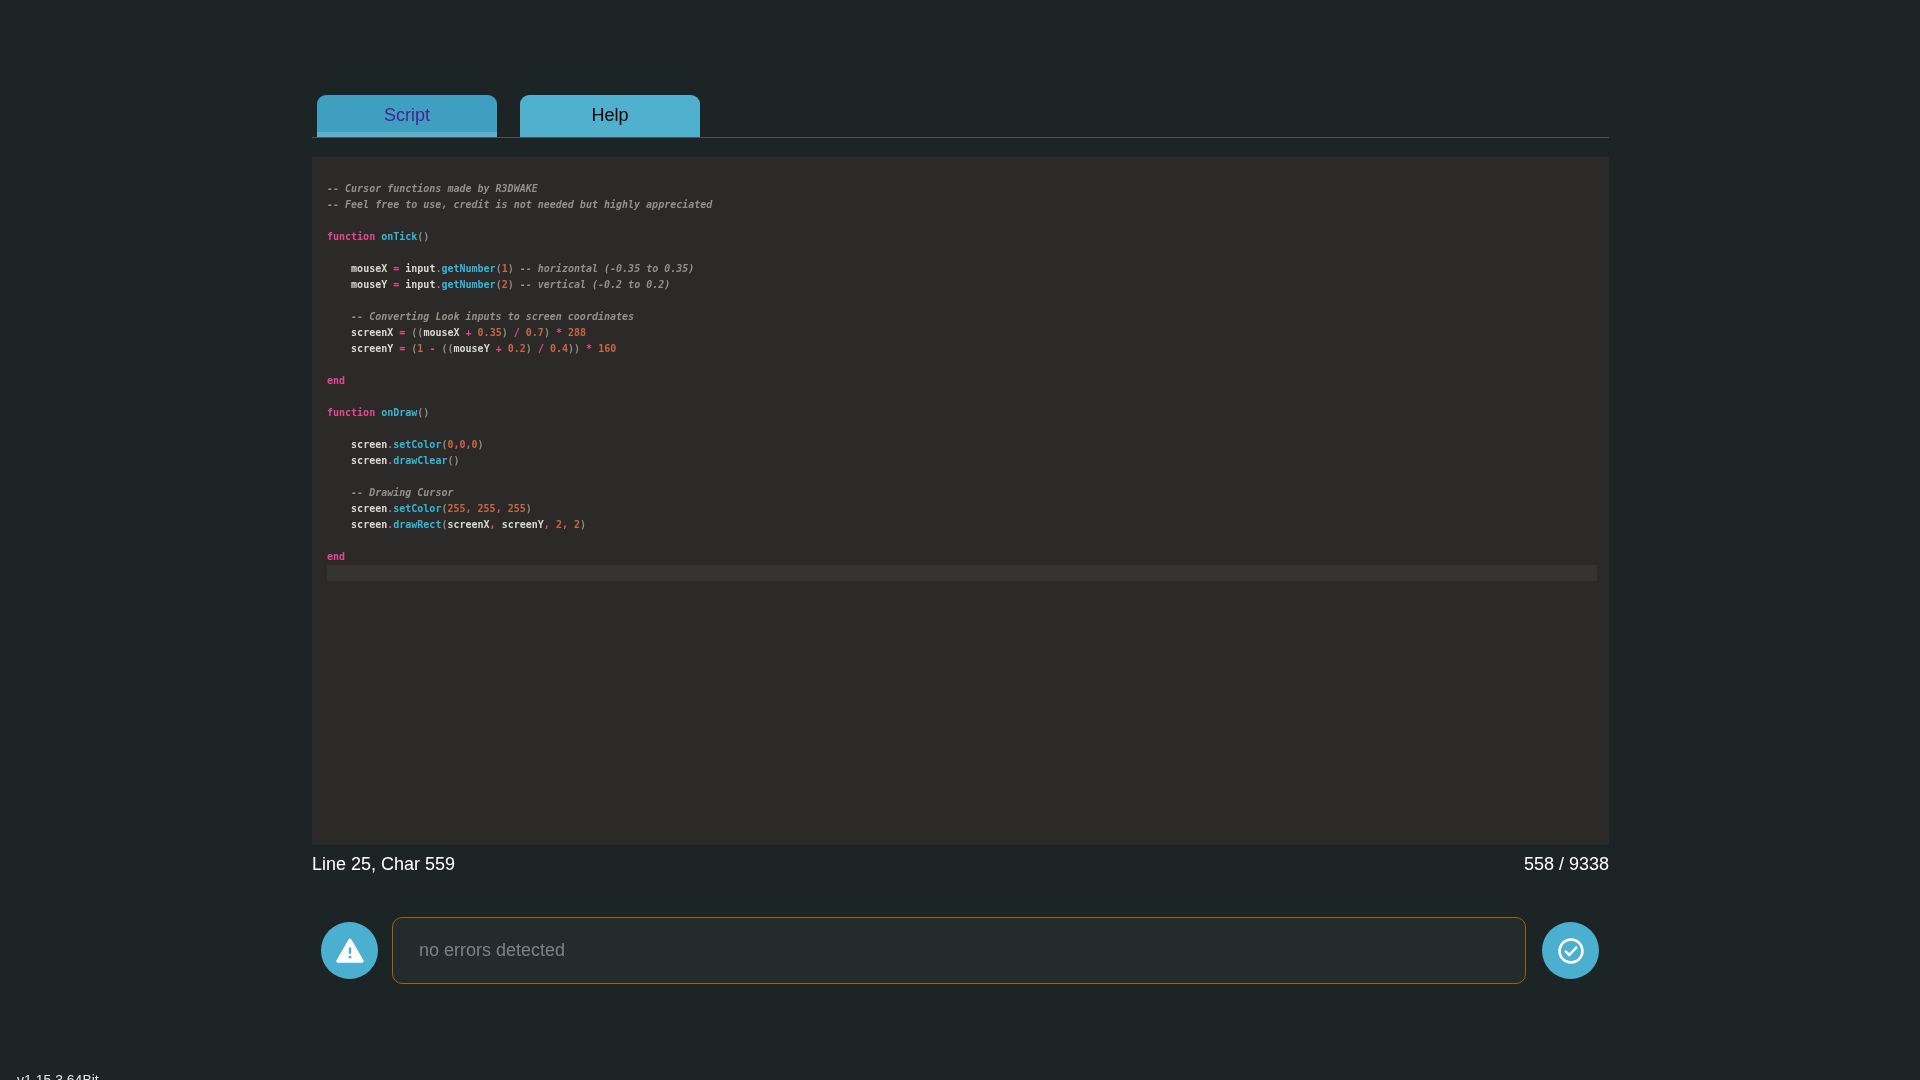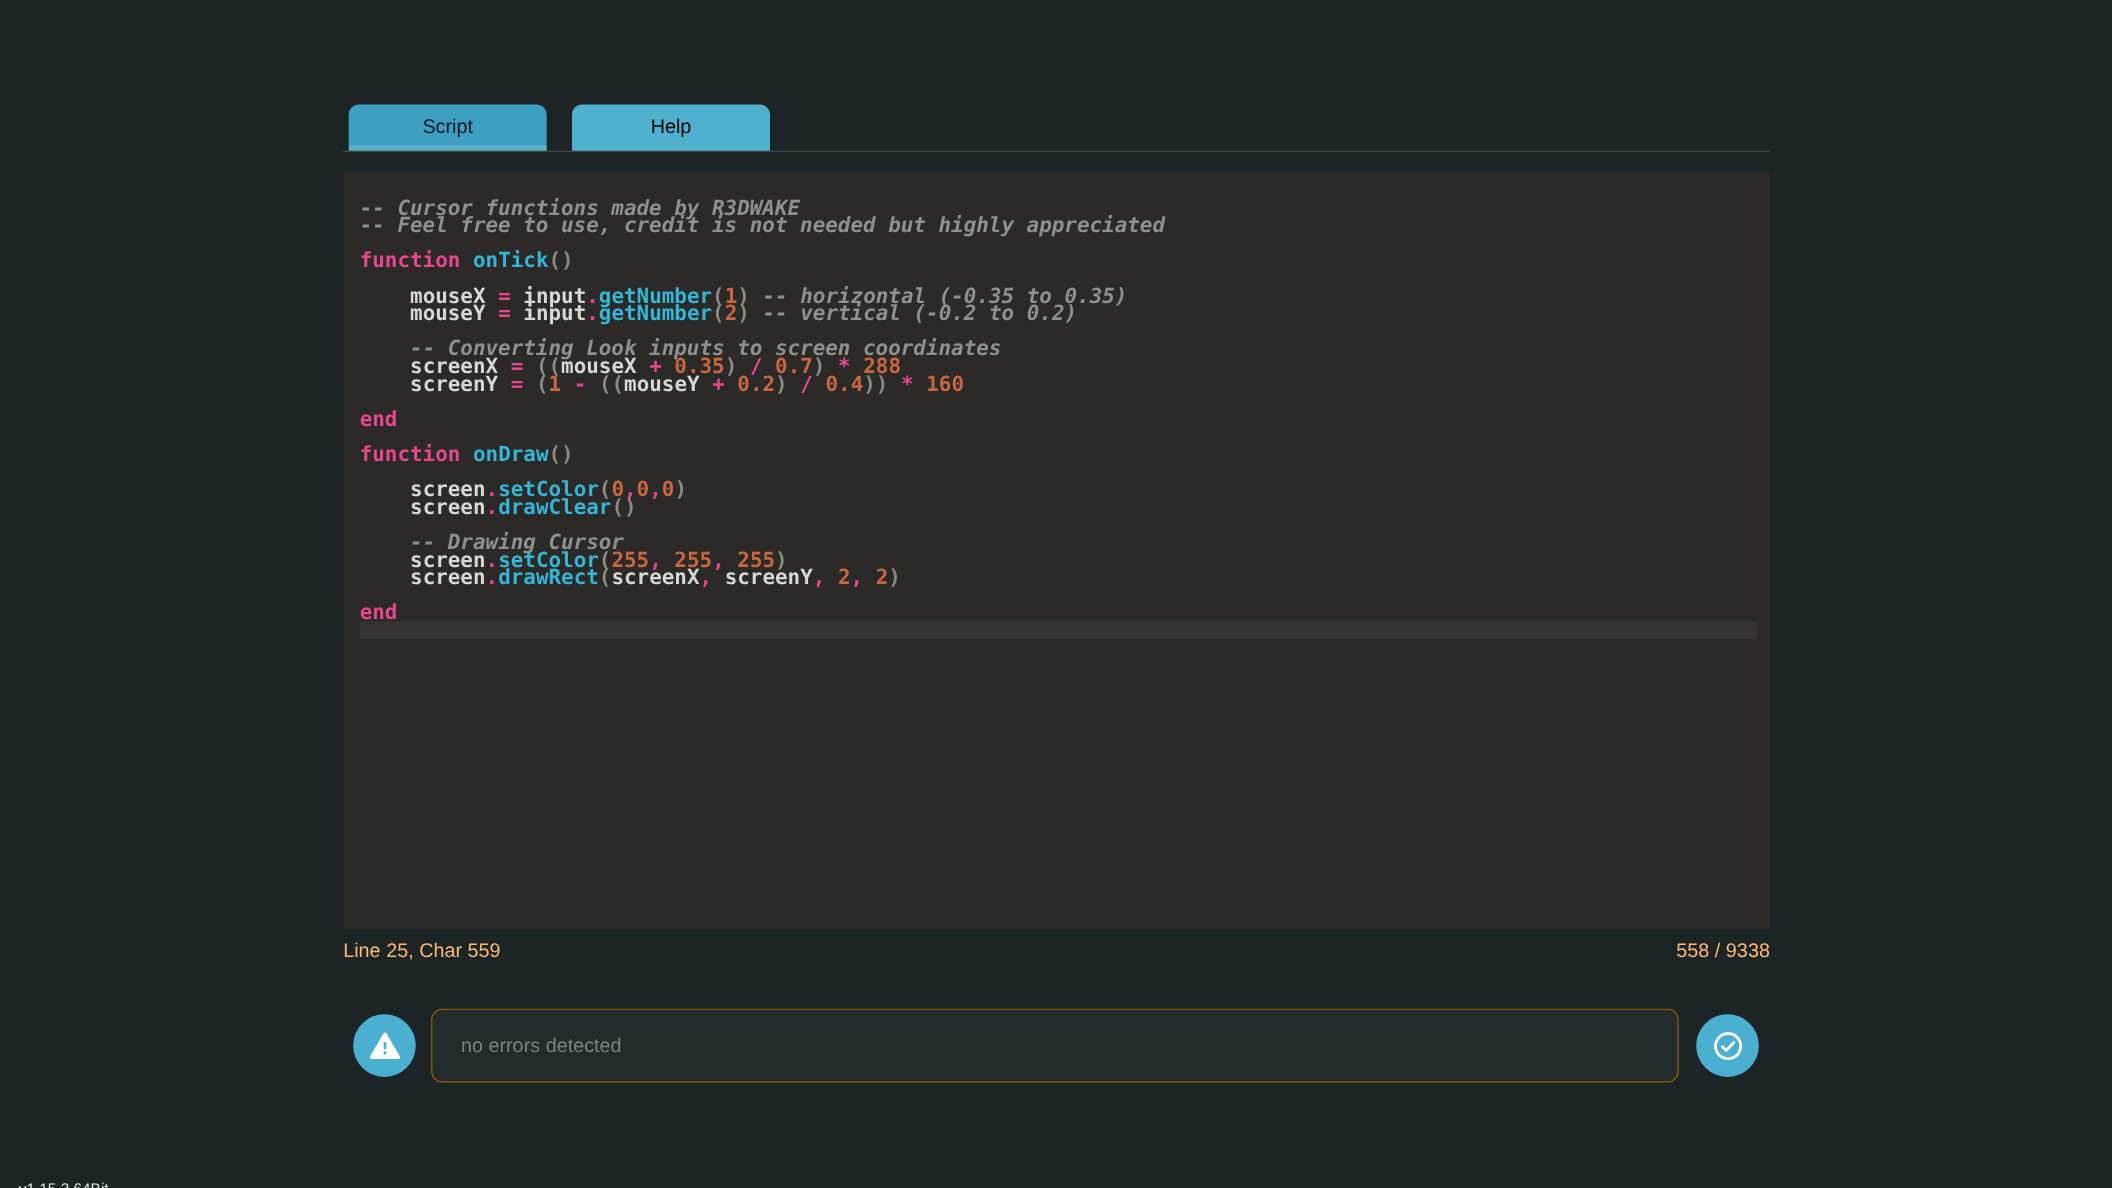--- a/index.html
+++ b/index.html
@@ -19,56 +19,56 @@
     display:flex; gap:23px; padding-left:5px;
   }
   .tab {
     width:180px; height:42px;
     border-radius:9px 9px 0 0;
     text-align:center; line-height:40px;
     font-size:18px; cursor:pointer;
   }
   .tab--active {
     background: var(--tab_active_bg, #3f9fc0);
-    color:#0f172a;
+    color:#4c1d95;
     box-shadow: inset 0 -5px 0 rgba(255,255,255,0.18);
   }
   .tab--inactive {
     background: var(--tab_inactive_bg, #4fb1ce);
     color:#000000;
   }
 
   
   .editor {
     position:absolute; left:312px; top:157px; width:1297px; height:688px;
     background: var(--editor_bg, #2b2a28);
     cursor:text;
   }
   .code {
     font-family:"DejaVu Sans Mono", monospace;
-    font-size:19px; font-weight:bold; line-height:16px;
+    font-size:10px; font-weight:bold; line-height:16px;
     padding:24px 12px 0 15px;
     tab-size:4; -moz-tab-size:4;
   }
   .line { height:16px; white-space:pre; }
   .line.current { background: rgba(255,255,255,0.05); }
 
   .tok-c { color: var(--comment, #91918a); font-style:italic; }
   .tok-k { color: var(--keyword, #e8488b); }
   .tok-f { color: var(--builtin, #35b6d6); }
   .tok-n { color: var(--number, #c96742); }
   .tok-o { color: var(--keyword, #e8488b); }
   .tok-p { color: var(--punct, #8a8a82); }
   .tok-i { color: var(--code_text, #d8d8d0); }
 
   
   .status {
     position:absolute; left:312px; top:854px; width:1297px;
     display:flex; justify-content:space-between;
-    color:#fdba74; font-size:18px;
+    color:#ffffff; font-size:18px;
   }
 
   
   .circle {
     position:absolute; width:57px; height:57px; border-radius:50%;
     background: var(--accent, #4bafd0);
     display:flex; align-items:center; justify-content:center;
     cursor:pointer;
   }
   .circle.warn { left:321px; top:922px; }

